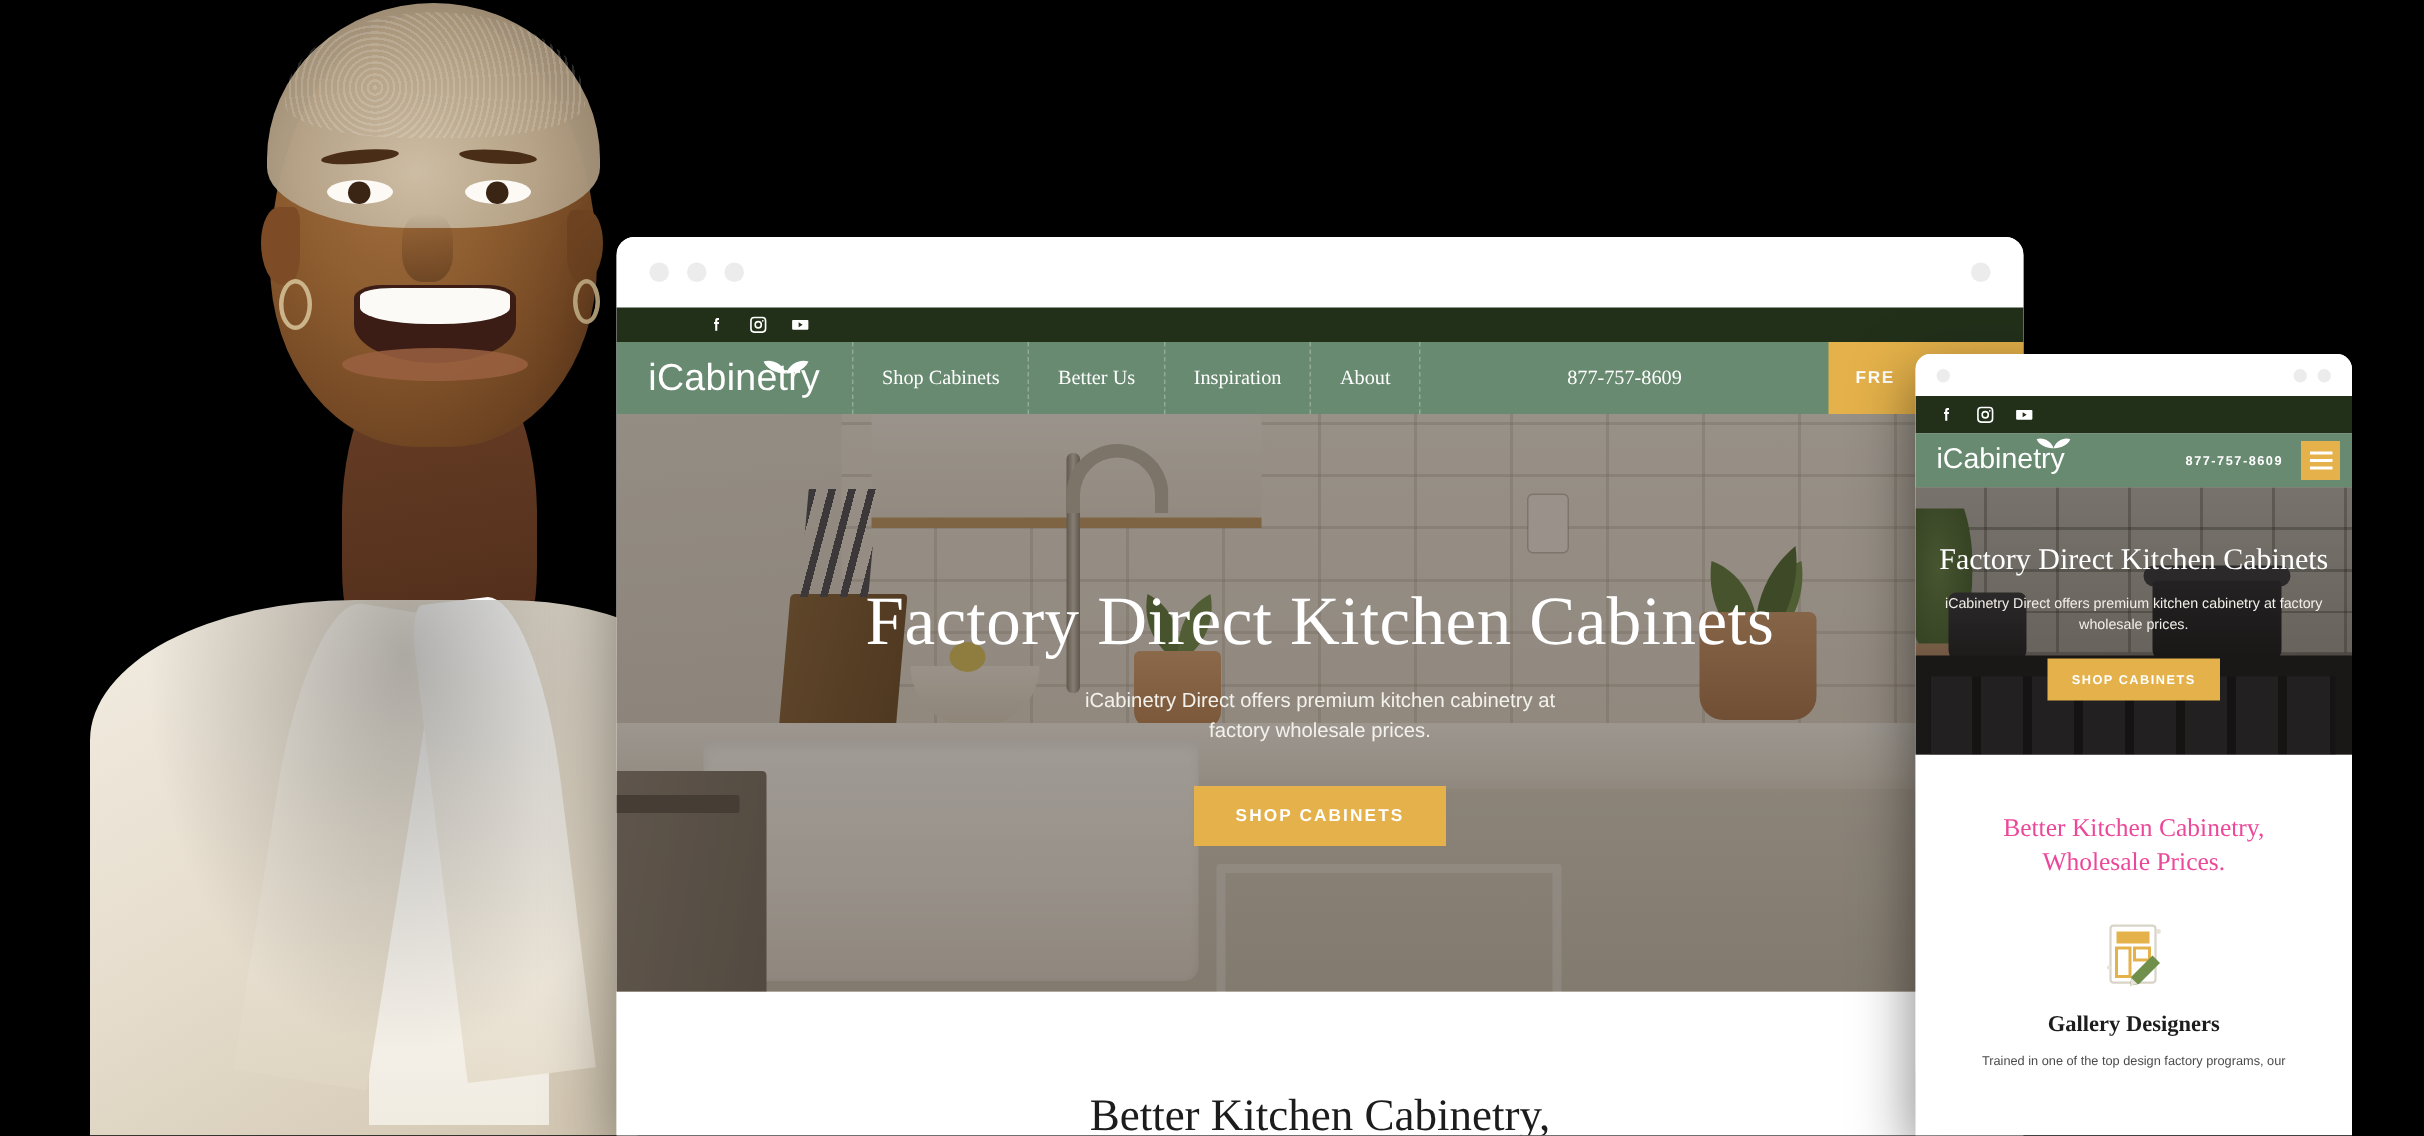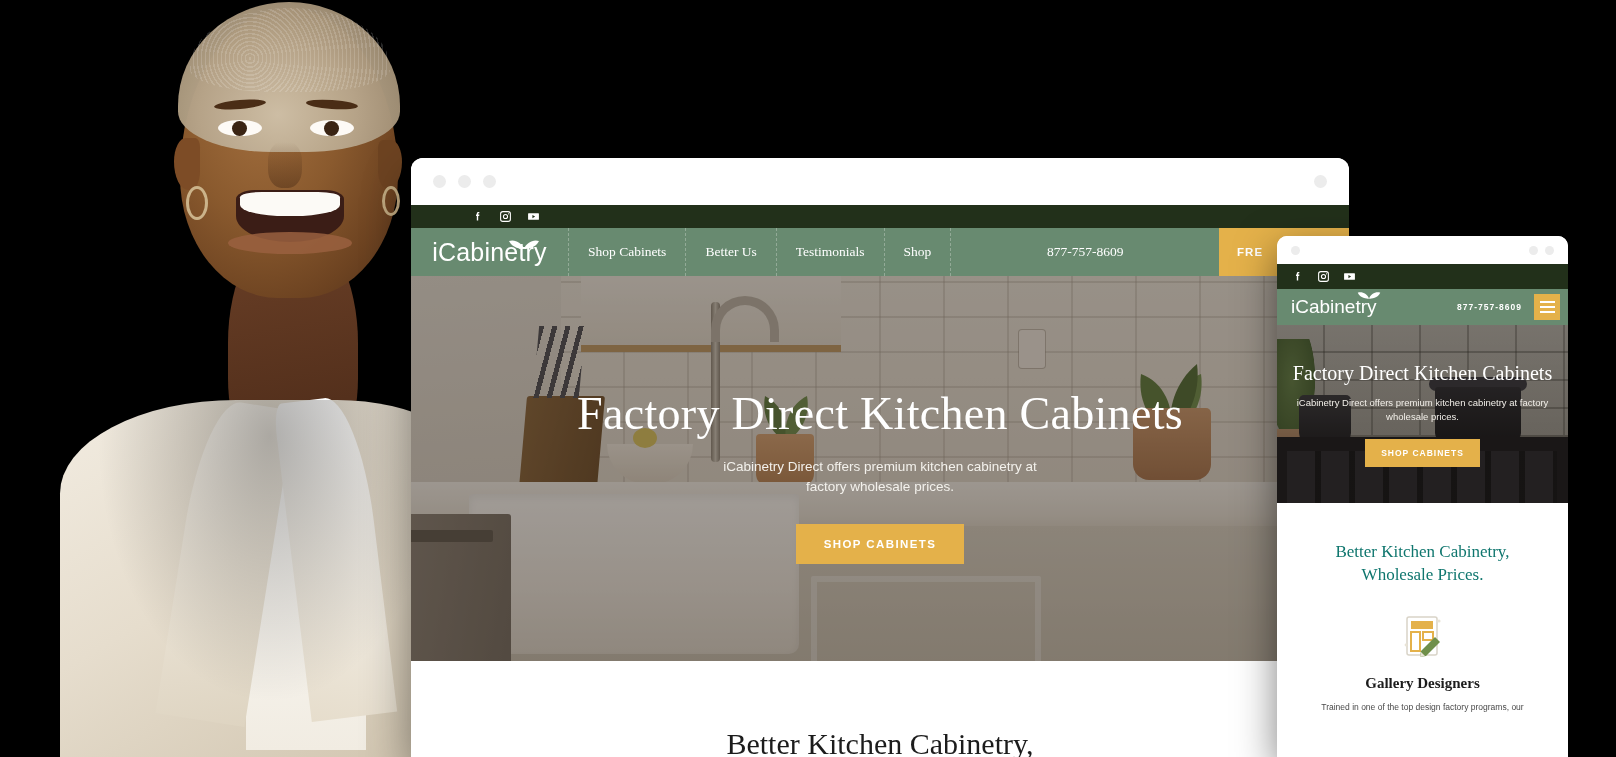--- a/index.html
+++ b/index.html
@@ -198,21 +198,21 @@
   .m-hero-in { position:absolute; inset:0; display:flex; flex-direction:column;
                align-items:center; justify-content:center; padding:0 14px; }
   .m-h1 { font-family:"Liberation Serif", serif; font-size:20px; color:#fff;
           text-align:center; line-height:1.2; font-weight:400; }
   .m-p { margin-top:11px; font-size:9.5px; line-height:1.5; color:#f2efe9; text-align:center; }
   .m-btn { margin-top:15px; background:#e4b14a; color:#fff; font-size:8.5px; font-weight:700;
            letter-spacing:1px; padding:9px 16px; border:none; }
 
   .m-sec { background:#fff; padding:38px 22px 0; text-align:center; }
   .m-sec h2 { font-family:"Liberation Serif", serif; font-size:17px; font-weight:400;
-              color:#0f766e; line-height:1.35; }
+              color:#ec4899; line-height:1.35; }
   .m-icon { width:52px; height:52px; margin:24px auto 12px; position:relative; }
   .m-sec h3 { font-family:"Liberation Serif", serif; font-size:15px; font-weight:700;
               color:#1c1c1c; margin-top:4px; }
   .m-sec p.small { margin-top:9px; font-size:8.5px; line-height:1.5; color:#4a4a4a; }
 </style>
 </head>
 <body>
 
 <div class="stage">
 
@@ -274,22 +274,22 @@
     <div class="d-nav">
       <div class="d-logo">
         <span class="d-logo-text">iCabinetry</span>
         <svg class="leaf" viewBox="0 0 32 16">
           <path d="M16 15C13 15 4 14 1 7c6-2 13 2 15 8z" fill="#ffffff"></path>
           <path d="M16 15c3 0 12-1 15-8-6-2-13 2-15 8z" fill="#ffffff"></path>
         </svg>
       </div>
       <div class="d-nav-item">Shop Cabinets</div>
       <div class="d-nav-item">Better Us</div>
-      <div class="d-nav-item">Testimonials</div>
-      <div class="d-nav-item">Shop</div>
+      <div class="d-nav-item">Inspiration</div>
+      <div class="d-nav-item">About</div>
       <div class="d-phone">877-757-8609</div>
       <div class="d-cta">FRE</div>
     </div>
 
     <div class="d-hero">
       <div class="kitchen">
         <div class="k-wall"></div>
         <div class="k-tile"></div>
         <div class="k-upper"></div>
         <div class="k-outlet"></div>

